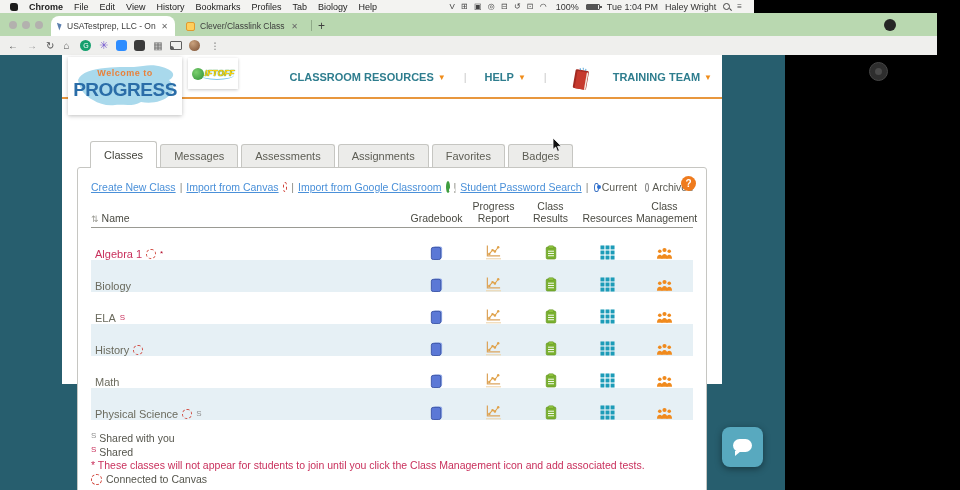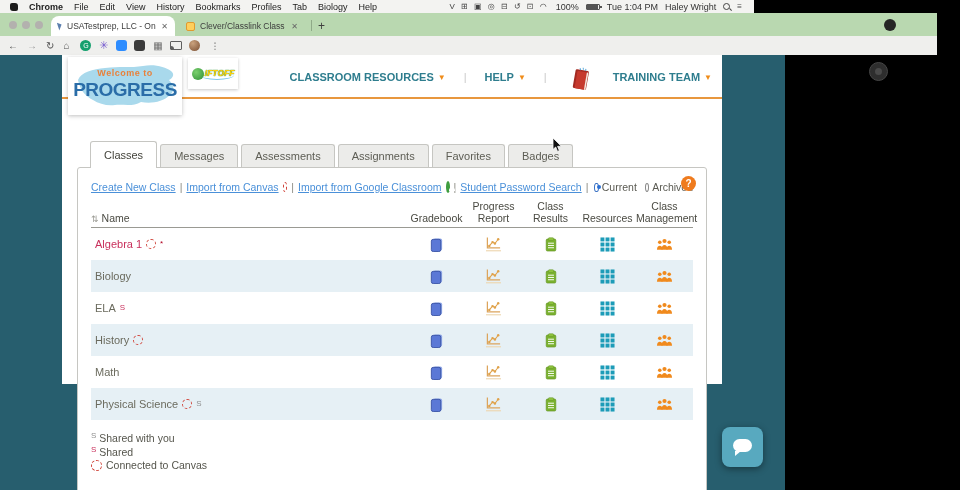--- a/index.html
+++ b/index.html
@@ -94,21 +94,21 @@
   .radio.sel{border-color:#3a72c4}
   .radio.sel::after{content:"";position:absolute;left:1.5px;top:1.5px;width:4px;height:4px;border-radius:50%;background:#2a6fd4}
   .help-btn{position:absolute;top:8px;right:10px;width:15px;height:15px;border-radius:50%;background:#ef7b1e;color:#fff;font-size:10px;font-weight:bold;text-align:center;line-height:15px}
 
   
   .ctable{margin:8px 13px 0 13px;font-size:11px}
   .thead{display:flex;align-items:flex-end;border-bottom:1px solid #9a9a93;padding-bottom:3px;color:#4a4a42;font-size:10.5px;min-height:27px}
   .th-name{flex:1;display:flex;align-items:flex-end;gap:3px}
   .sort-ico{color:#9a9a93;font-size:9px}
   .th-col{width:57px;text-align:center;line-height:11.5px}
-  .trow{display:flex;align-items:center;height:32px}
+  .trow{display:flex;align-items:flex-end;height:32px}
   .trow.alt{background:#e6f0f5}
   .td-name{flex:1;padding-left:4px;color:#6b6b5e;display:flex;align-items:center;gap:4px}
   .td-name .cname{white-space:nowrap}
   .cname.red{color:#c9305c}
   sup.mark{font-size:8px;vertical-align:4px;line-height:0}
   sup.red{color:#b00020}
   sup.pink{color:#c9305c}
   sup.gray{color:#8f8f8f}
   .icon-cell{width:57px;display:flex;justify-content:center;align-items:center}
 
@@ -615,20 +615,21 @@
                   <path d="M11,13 c0-2.6 1.3-4.2 3-4.2 c1.7,0 3,1.6 3,4.2 z"></path>
                 </svg>
   </div>
 </span>
         </div>
       </div>
 
       <div class="legend">
         <div><sup class="mark gray">S</sup> <span>Shared with you</span></div>
         <div><sup class="mark pink">S</sup> <span>Shared</span></div>
+        <div class="note"><span>*</span> <span>These classes will not appear for students to join until you click the Class Management icon and add associated tests.</span></div>
         <div class="canvas-row"><span class="canvas-ico"></span><span>Connected to Canvas</span></div>
       </div>
     </div>
   </div>
 </div>
 
 <div class="chat-btn">
   <span class="chat-bubble"></span>
 </div>
 

